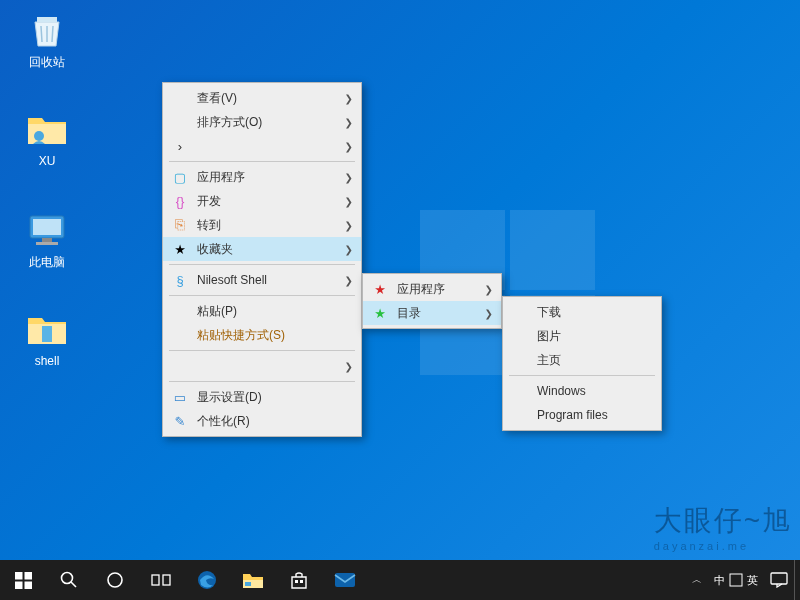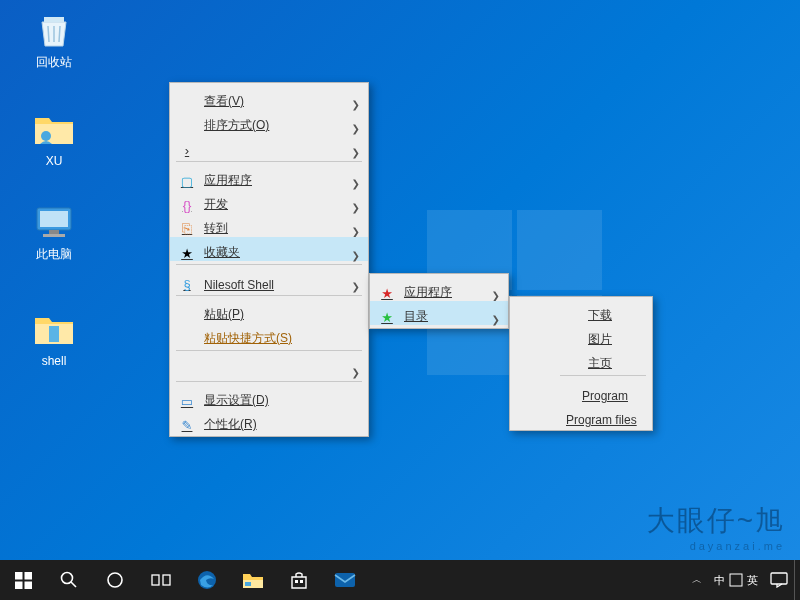--- a/index.html
+++ b/index.html
@@ -1,39 +1,39 @@
 <!DOCTYPE html>
 <html><head>
 <meta charset="utf-8">
 <style>
 * { margin: 0; padding: 0; box-sizing: border-box; font-family: "Microsoft YaHei", "Segoe UI", sans-serif; }
 body { width: 800px; height: 600px; overflow: hidden; position: relative; background: linear-gradient(135deg, #0a5ec4, #0078d7, #1a8ae5); }
-.desktop { position: absolute; inset: 0; margin-left: 7px; }
+.desktop { position: absolute; inset: 0; }
 .win-logo { position: absolute; left: 420px; top: 210px; width: 180px; height: 170px; opacity: 0.3; }
 .win-logo::before { content:''; position:absolute; left:0; top:0; width:85px; height:80px; background:#5ba8e6; }
 .win-logo::after { content:''; position:absolute; left:90px; top:0; width:85px; height:80px; background:#5ba8e6; }
 .win-logo2 { position:absolute; left:420px; top:295px; width:180px; height:80px; opacity:0.3; }
 .win-logo2::before { content:''; position:absolute; left:0; top:0; width:85px; height:80px; background:#5ba8e6; }
 .win-logo2::after { content:''; position:absolute; left:90px; top:0; width:85px; height:80px; background:#5ba8e6; }
 .d-icon { position: absolute; width: 70px; text-align: center; color: #fff; font-size: 12px; cursor: pointer; }
 .d-icon .ico { width: 48px; height: 40px; margin: 0 auto 4px; display:flex; align-items:center; justify-content:center; }
 .ctx { position: absolute; background: #eeeeee; border: 1px solid #b8b8b8; box-shadow: 3px 3px 8px rgba(0,0,0,0.35); padding: 3px 0; font-size: 12px; }
-.ctx .row { display: flex; align-items: flex-end; height: 24px; padding: 0 24px 0 6px; white-space: nowrap; color: #333; position:relative;text-decoration:underline; }
+.ctx .row { display: flex; align-items: center; height: 24px; padding: 0 24px 0 6px; white-space: nowrap; color: #333; position:relative; }
 .ctx .row.hi { background: #c6e7f7; }
 .ctx .row.dis { color: #a16207; }
 .ctx .row .ic { width: 22px; display: flex; align-items:center; justify-content:center; margin-right: 6px; font-size: 13px; }
 .ctx .row .txt { flex: 1; }
 .ctx .row .arrow { position:absolute; right:8px; font-size:10px; color:#555; }
 .ctx hr { border: none; border-top: 1px solid #c8c8c8; margin: 3px 6px; }
 .taskbar { position: absolute; bottom: 0; left: 0; right: 0; height: 40px; background: #1e1e1e; display: flex; align-items: center; color: #fff; }
 .tb-item { width: 46px; height: 40px; display: flex; align-items: center; justify-content: center; cursor: pointer; }
 .tb-right { margin-left: auto; display: flex; align-items: center; font-size: 11px; height:40px; }
 .tb-right .seg { padding: 0 6px; height:40px; display:flex; flex-direction:column; justify-content:center; align-items:center; }
-.watermark { position:absolute; right:15px; bottom:48px; color:rgba(0,33,66,0.45); font-size:28px; font-family: "KaiTi", serif; letter-spacing:2px; }
-.watermark small { display:block; font-size:11px; letter-spacing:3px; text-align:right; color:rgba(0,33,66,0.35); }
+.watermark { position:absolute; right:8px; bottom:48px; color:rgba(0,33,66,0.45); font-size:28px; font-family: "KaiTi", serif; letter-spacing:2px; }
+.watermark small { display:block; font-size:11px; letter-spacing:3px; text-align:left; color:rgba(0,33,66,0.35); }
 </style>
 </head>
 <body>
 
 <div class="desktop">
   <div class="win-logo"></div>
   <div class="win-logo2"></div>
 
   <div class="d-icon" style="left:12px; top:10px;">
     <div class="ico">
@@ -51,21 +51,21 @@
       <svg width="42" height="36" viewBox="0 0 42 36">
           <path d="M2 6 L16 6 L19 10 L40 10 L40 32 L2 32 Z" fill="#ffd868"></path>
           <path d="M2 12 L40 12 L40 32 L2 32 Z" fill="#ffe9a8"></path>
           <circle cx="13" cy="24" r="5" fill="#4aa8e0"></circle>
           <path d="M7 32 Q13 26 19 32" fill="#4aa8e0"></path>
         </svg>
     </div>
     <div>XU</div>
   </div>
 
-  <div class="d-icon" style="left:12px; top:202px;">
+  <div class="d-icon" style="left:12px; top:210px;">
     <div class="ico">
       <svg width="42" height="36" viewBox="0 0 42 36">
           <rect x="4" y="4" width="34" height="22" rx="2" fill="#3a99e0" stroke="#2478b8"></rect>
           <rect x="7" y="7" width="28" height="16" fill="#bfe2f7"></rect>
           <rect x="16" y="26" width="10" height="4" fill="#888"></rect>
           <rect x="10" y="30" width="22" height="3" fill="#aaa"></rect>
         </svg>
     </div>
     <div>此电脑</div>
   </div>
@@ -154,37 +154,37 @@
         <span class="txt">应用程序</span>
         <span class="arrow">❯</span>
       </div>
     <div class="row hi">
         <span class="ic" style="color:#28c040">★</span>
         <span class="txt">目录</span>
         <span class="arrow">❯</span>
       </div>
   </div>
 
-  <div class="ctx" style="left:502px; top:296px; width:144px;padding-left:44px;">
+  <div class="ctx" style="left:502px; top:296px; width:160px;">
     <div class="row">
         <span class="ic"></span>
         <span class="txt">下载</span>
       </div>
     <div class="row">
         <span class="ic"></span>
         <span class="txt">图片</span>
       </div>
     <div class="row">
         <span class="ic"></span>
         <span class="txt">主页</span>
       </div>
     <hr>
     <div class="row">
         <span class="ic"></span>
-        <span class="txt">Program</span>
+        <span class="txt">Windows</span>
       </div>
     <div class="row">
         <span class="ic"></span>
         <span class="txt">Program files</span>
       </div>
   </div>
 
   <div class="watermark">
     <span>大眼仔~旭</span>
     <small>dayanzai.me</small>

